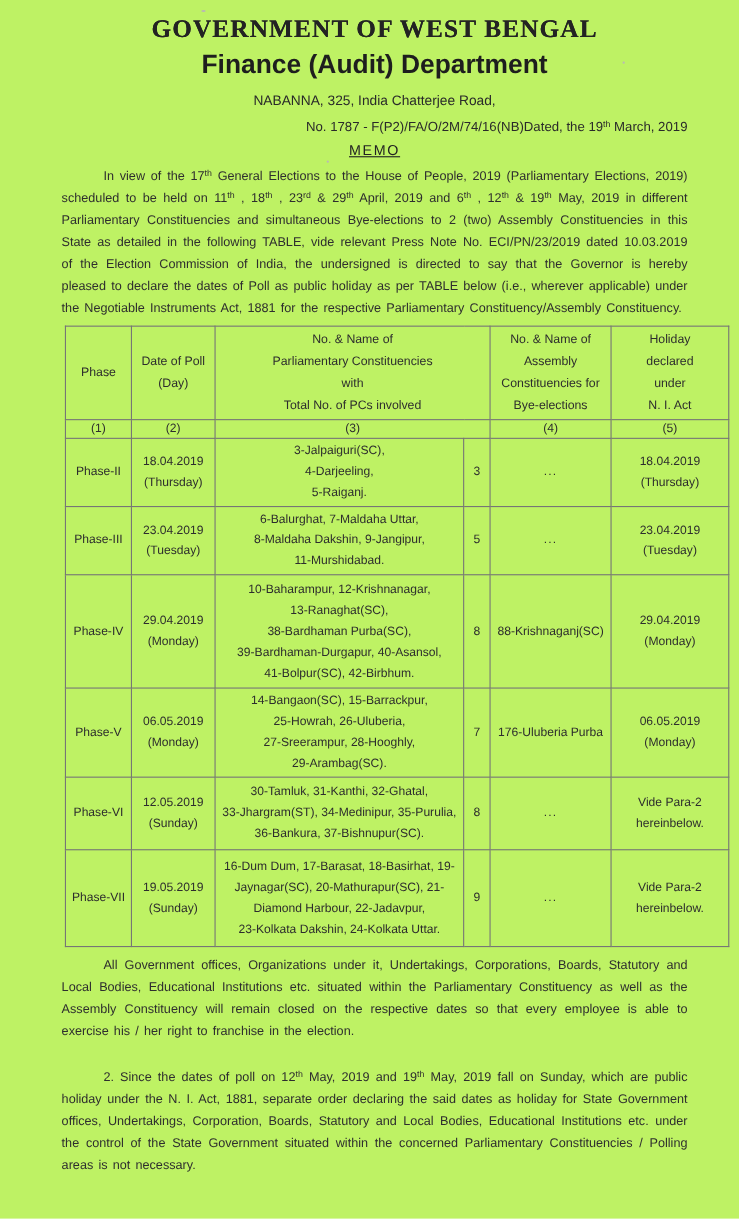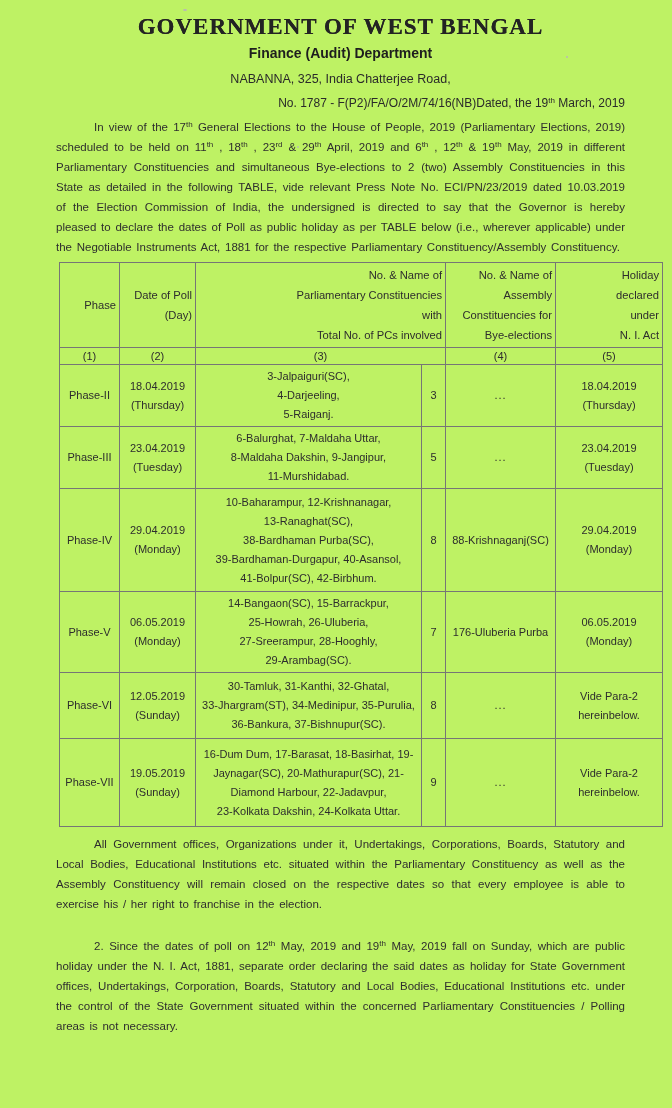--- a/index.html
+++ b/index.html
@@ -19,21 +19,21 @@
     font-family: "Liberation Serif", serif;
     font-weight: bold;
     font-size: 23px;
     letter-spacing: 1px;
     color: #232323;
     margin: 0 0 5px 0;
     text-shadow: 0 0 0.4px #232323;
   }
   .dept-title {
     font-weight: bold;
-    font-size: 14px;
+    font-size: 24px;
     color: #1e1e1e;
     margin: 0 0 9px 0;
   }
   .addr { font-size: 12.5px; line-height: 18px; color: #2a2a2a; }
   .addr-u { text-decoration: underline; }
   .ref-row {
     display: flex; justify-content: flex-end;
     margin-top: 8px; font-size: 12px; color: #2a2a2a;
   }
   .memo-heading {
@@ -64,21 +64,21 @@
   .schedule td {
     border: 1px solid #767676;
     text-align: center;
     vertical-align: middle;
     padding: 2px 3px;
     font-size: 11px;
     line-height: 19px;
     white-space: pre-line;
     overflow: hidden;
   }
-  .schedule tr.hdr td { line-height: 20px; font-size: 11.2px; text-align: right; }
+  .schedule tr.hdr td { line-height: 20px; font-size: 11.2px; }
   .schedule tr.hdr { height: 81px; }
   .schedule tr.nums { height: 17px; }
   .schedule tr.nums td { line-height: 13px; padding: 1px 0; }
   .r1 { height: 58px; } .r2 { height: 59px; } .r3 { height: 59px; }
   .r4 { height: 103px; } .r5 { height: 73px; } .r6 { height: 66px; }
   .r7 { height: 88px; }
   .cell-date, .cell-holiday { line-height: 24px; }
   .cell-ellipsis { letter-spacing: 1px; }
   .closure-para { margin-top: 7px; }
   .sunday-para { margin-top: 22px; }
@@ -99,20 +99,21 @@
     <div class="gov-title">GOVERNMENT OF WEST BENGAL</div>
     <div class="dept-title">Finance (Audit) Department</div>
     <div class="addr">NABANNA, 325, India Chatterjee Road,</div>
   </div>
 
   <div class="ref-row">
     <span>No. 1787 - F(P2)/FA/O/2M/74/16(NB)</span>
     <span>Dated, the 19<sup>th</sup> March, 2019</span>
   </div>
 
+  <div class="memo-heading">MEMO</div>
 
   <p class="body-para">In view of the 17<sup>th</sup> General Elections to the House of People, 2019 (Parliamentary Elections, 2019) scheduled to be held on 11<sup>th</sup> , 18<sup>th</sup> , 23<sup>rd</sup> &amp; 29<sup>th</sup> April, 2019 and 6<sup>th</sup> , 12<sup>th</sup> &amp; 19<sup>th</sup> May, 2019 in different Parliamentary Constituencies and simultaneous Bye-elections to 2 (two) Assembly Constituencies in this State as detailed in the following TABLE, vide relevant Press Note No. ECI/PN/23/2019 dated 10.03.2019 of the Election Commission of India, the undersigned is directed to say that the Governor is hereby pleased to declare the dates of Poll as public holiday as per TABLE below (i.e., wherever applicable) under the Negotiable Instruments Act, 1881 for the respective Parliamentary Constituency/Assembly Constituency.</p>
 
   <table class="schedule">
     <colgroup>
       <col style="width:60px">
         <col style="width:76px">
         <col style="width:226px">
       <col style="width:24px">
         <col style="width:110px">

